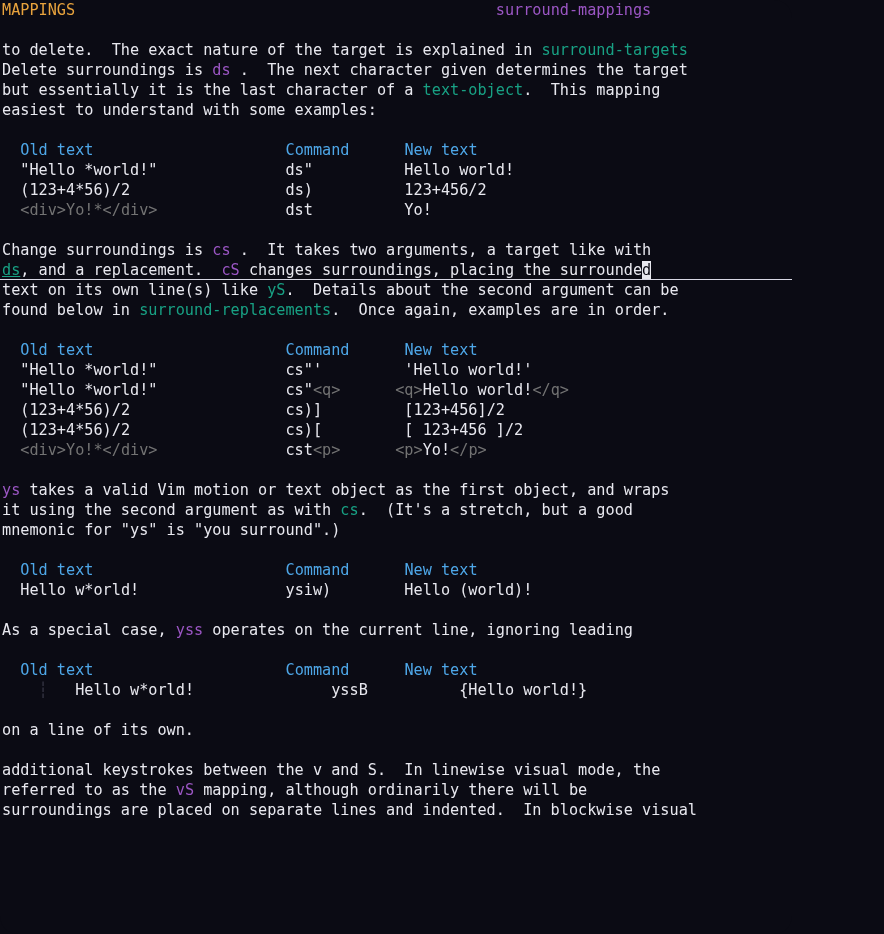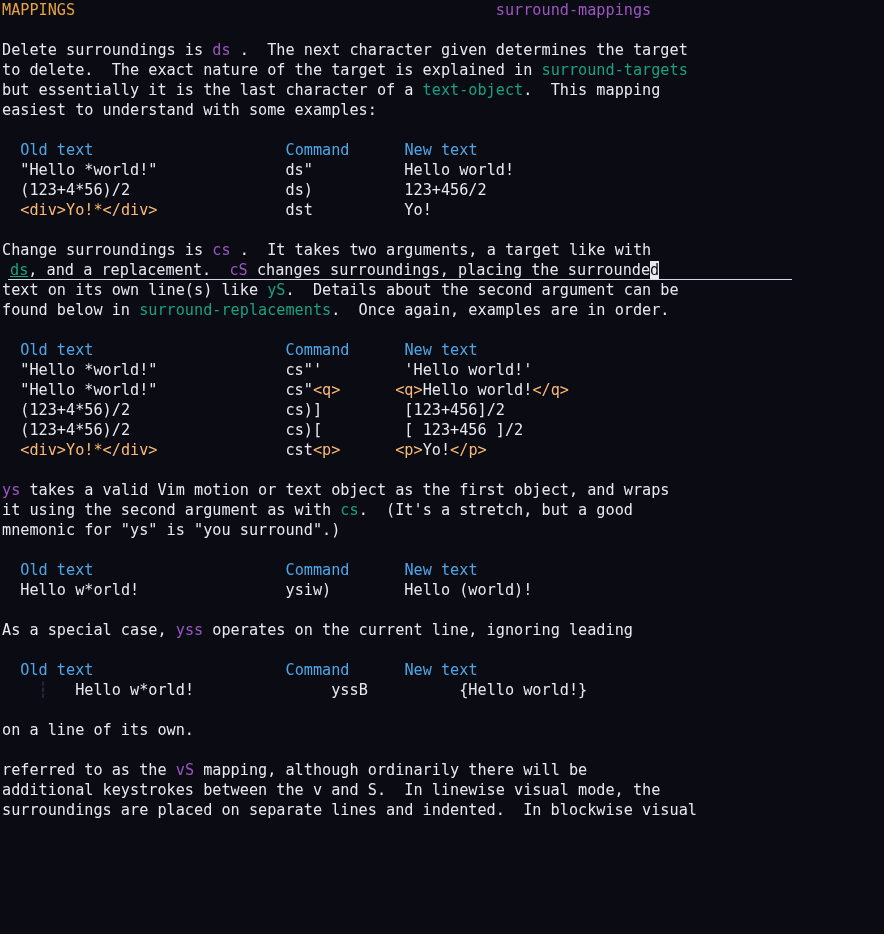--- a/index.html
+++ b/index.html
@@ -34,48 +34,47 @@
     padding-left: 2px;
     box-sizing: border-box;
   }
   .blank { height: 20px; }
   
   .hl-header   { color: #e8a33d; }   
   .hl-tag      { color: #9b56c4; }   
   .hl-link     { color: #18a184; }   
   .hl-link-u   { color: #18a184; text-decoration: underline; }
   .hl-col      { color: #4ea7e8; }   
-  .hl-html     { color: #fdba74; }
+  .hl-html     { color: #737373; }
   
   .cursorline {
     text-decoration: none;
     border-bottom: 1px solid #d8d8e4;
     height: 20px;
-    margin-left: 8px;
   }
   .cursor {
     background: #e8e8ef;
     color: #0b0b14;
   }
   .indent-guide {
     color: #3a3a4a;
   }
   .pad { color: transparent; }
 </style>
 </head>
 <body>
 
 <div id="screen">
 
   <div class="line"><span class="hl-header">MAPPINGS</span><span class="pad">                                              </span><span class="hl-tag">surround-mappings</span></div>
 
   <div class="blank"></div>
 
+  <div class="line"><span>to delete.  The exact nature of the target is explained in </span><span class="hl-link">surround-targets</span></div>
   <div class="line"><span>Delete surroundings is </span><span class="hl-tag">ds</span><span> .  The next character given determines the target</span></div>
-  <div class="line"><span>to delete.  The exact nature of the target is explained in </span><span class="hl-link">surround-targets</span></div>
   <div class="line"><span>but essentially it is the last character of a </span><span class="hl-link">text-object</span><span>.  This mapping</span></div>
   <div class="line">easiest to understand with some examples:</div>
 
   <div class="blank"></div>
 
   <div class="line"><span class="pad">  </span><span class="hl-col">Old text</span><span class="pad">                     </span><span class="hl-col">Command</span><span class="pad">      </span><span class="hl-col">New text</span></div>
   <div class="line"><span class="pad">  </span><span>"Hello *world!"</span><span class="pad">              </span><span>ds"</span><span class="pad">          </span><span>Hello world!</span></div>
   <div class="line"><span class="pad">  </span><span>(123+4*56)/2</span><span class="pad">                 </span><span>ds)</span><span class="pad">          </span><span>123+456/2</span></div>
   <div class="line"><span class="pad">  </span><span class="hl-html">&lt;div&gt;Yo!*&lt;/div&gt;</span><span class="pad">              </span><span>dst</span><span class="pad">          </span><span>Yo!</span></div>
 
@@ -114,17 +113,17 @@
 
   <div class="line"><span class="pad">  </span><span class="hl-col">Old text</span><span class="pad">                     </span><span class="hl-col">Command</span><span class="pad">      </span><span class="hl-col">New text</span></div>
   <div class="line"><span class="pad">    </span><span class="indent-guide">┆</span><span class="pad">   </span><span>Hello w*orld!</span><span class="pad">               </span><span>yssB</span><span class="pad">          </span><span>{Hello world!}</span></div>
 
   <div class="blank"></div>
 
   <div class="line">on a line of its own.</div>
 
   <div class="blank"></div>
 
+  <div class="line">additional keystrokes between the v and S.  In linewise visual mode, the</div>
   <div class="line"><span>referred to as the </span><span class="hl-tag">vS</span><span> mapping, although ordinarily there will be</span></div>
-  <div class="line">additional keystrokes between the v and S.  In linewise visual mode, the</div>
   <div class="line">surroundings are placed on separate lines and indented.  In blockwise visual</div>
 
 </div>
 
 </body></html>

